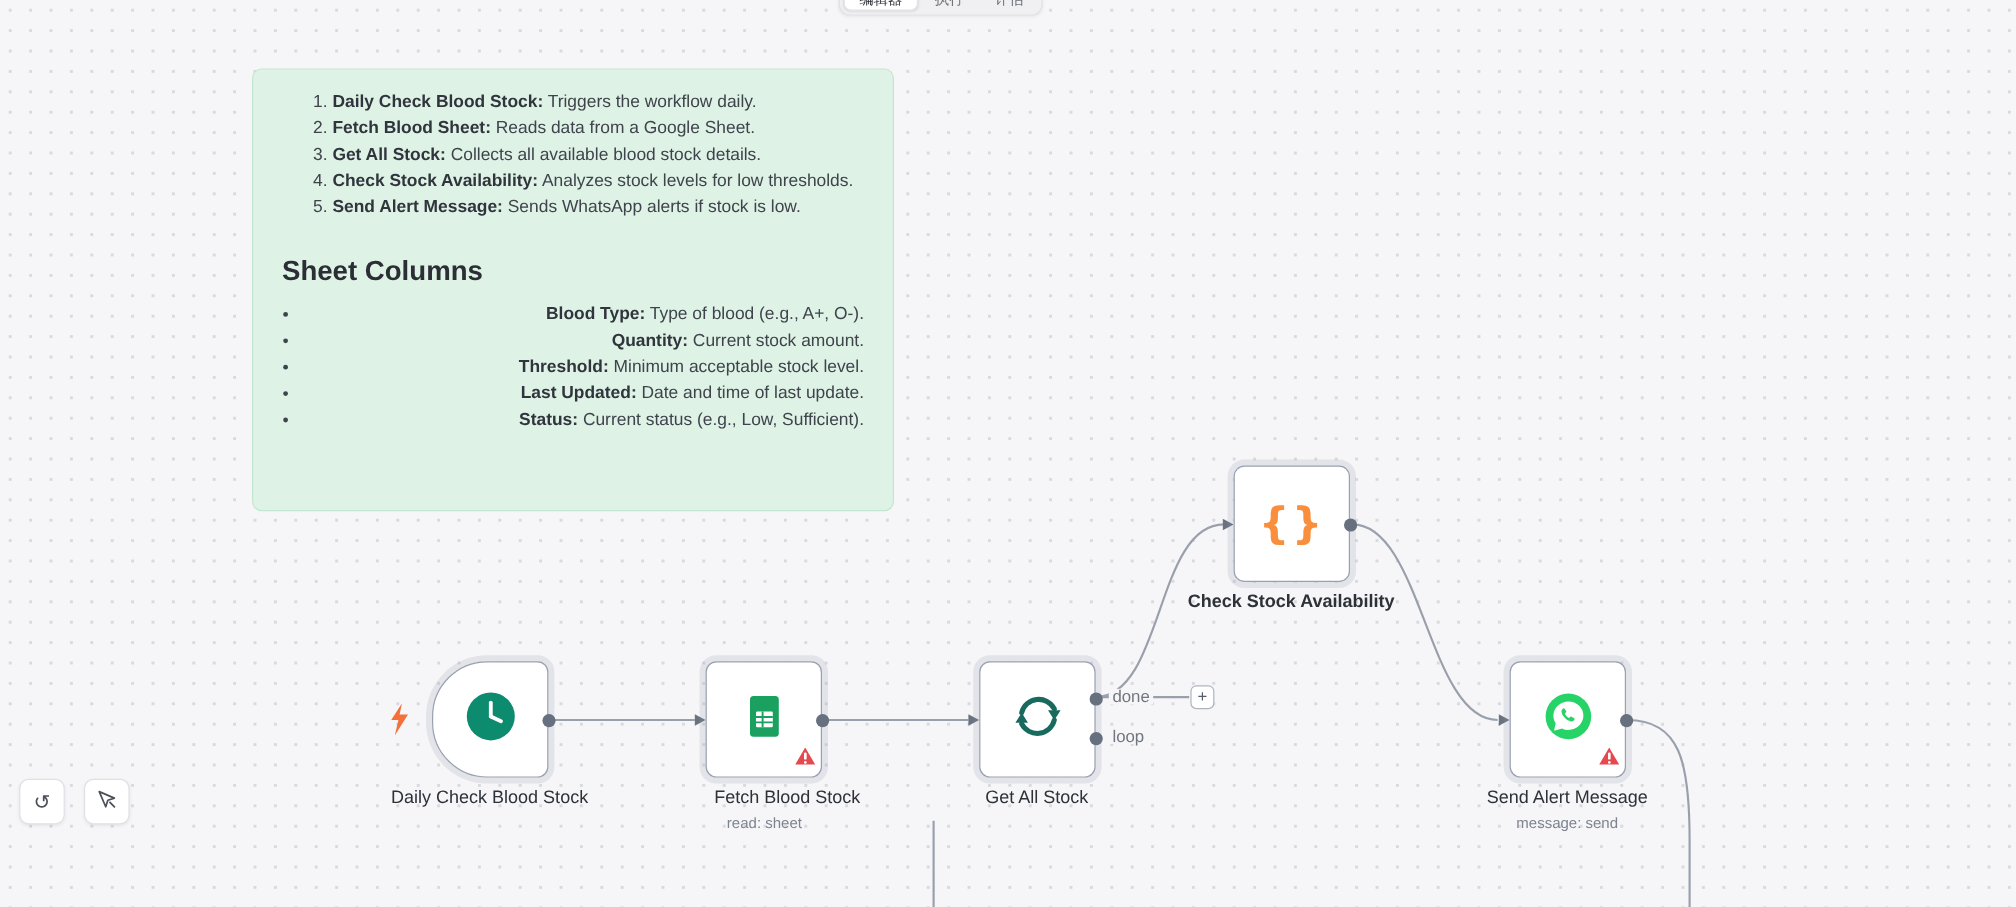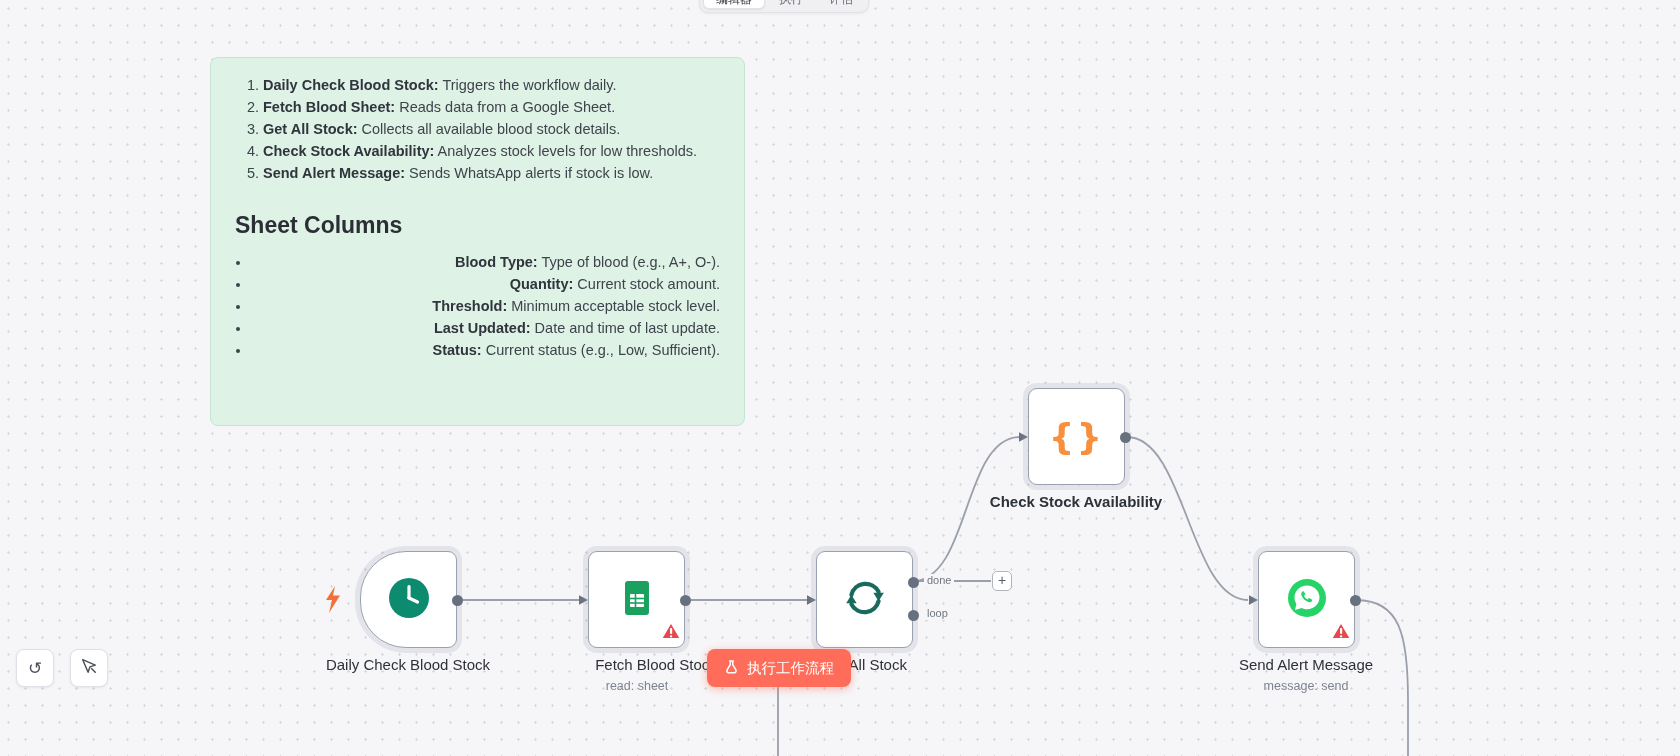--- a/index.html
+++ b/index.html
@@ -26,21 +26,21 @@
                 box-shadow: 0 1px 2px rgba(0,0,0,.08); }
 
   
   .sticky {
     position: absolute; left: 210px; top: 57px; width: 535px; height: 369px; z-index: 2;
     background: #def2e6; border: 1px solid #c2e6d1; border-radius: 8px;
     padding: 16px 24px; color: #3f434c;
   }
   .sticky h1 { font-size: 23px; font-weight: 700; color: #2b2e35; margin: 2px 0 12px 0; }
   .sticky h1.second { margin-top: 28px; }
-  .sticky ol { margin-left: 28px; }
+  .sticky ol { margin-left: 42px; }
   .sticky ul { margin-left: 16px; text-align: right; }
   .sticky li { font-size: 14.5px; line-height: 22px; }
   .sticky li b { color: #30343c; }
 
   
   svg.wires { position: absolute; left: 0; top: 0; z-index: 1; }
   .wire { fill: none; stroke: #9aa0ab; stroke-width: 1.8px; }
   .arrow { fill: #6a7280; }
 
   
@@ -63,21 +63,21 @@
   .node-sub {
     position: absolute; z-index: 3; transform: translateX(-50%);
     font-size: 12.5px; color: #7d8390; white-space: nowrap; text-align: center;
   }
   .warn-badge { position: absolute; right: 2px; bottom: 2px; }
   .code-glyph { font-size: 36px; font-weight: 700; color: #f98e3c;
                 letter-spacing: 2px; font-family: "DejaVu Sans", sans-serif; }
   .bolt { position: absolute; left: 323px; top: 586px; z-index: 3; }
 
   .port-label {
-    position: absolute; z-index: 4; font-size: 11px; color: #71767f;
+    position: absolute; z-index: 4; font-size: 14px; color: #71767f;
     background: #f6f6f8; padding: 0 3px; line-height: 13px;
   }
 
   .plus-btn {
     position: absolute; left: 992px; top: 571px; width: 20px; height: 20px; z-index: 4;
     background: #fff; border: 1.5px solid #aeb4c0; border-radius: 5px;
     color: #565c66; font-size: 14px; line-height: 16px; text-align: center; cursor: pointer;
   }
 
   
@@ -226,28 +226,20 @@
       <svg width="22" height="20" viewBox="0 0 22 20">
         <path d="M11 1 L21 18 H1 Z" fill="#e5484d" stroke="#fff" stroke-width="2" stroke-linejoin="round"></path>
         <rect x="10" y="7" width="2.2" height="6" rx="1" fill="#fff"></rect>
         <rect x="10" y="14.2" width="2.2" height="2.2" rx="1" fill="#fff"></rect>
       </svg>
     </span>
   </div>
   <div class="node-label" style="left:1306px; top:656px;">Send Alert Message</div>
   <div class="node-sub" style="left:1306px; top:679px;">message: send</div>
 
-  <button class="exec-btn">
-    <span>
-      <svg width="15" height="15" viewBox="0 0 24 24" fill="none" stroke="#ffffff" stroke-width="2.4" stroke-linecap="round" stroke-linejoin="round">
-        <path d="M9 3h6M10 3v6l-5 8.5A3 3 0 0 0 7.6 22h8.8a3 3 0 0 0 2.6-4.5L14 9V3"></path>
-      </svg>
-    </span>
-    <span>执行工作流程</span>
-  </button>
 
   <div class="ctl-btn ctl-undo">
     <span>↺</span>
   </div>
   <div class="ctl-btn ctl-tidy">
     <span>
       <svg width="18" height="18" viewBox="0 0 20 20" fill="none" stroke="#4a4f58" stroke-width="1.6" stroke-linejoin="round">
         <path d="M3 3 L9 17 L11 11 L17 9 Z"></path>
         <path d="M12.5 12.5 L17.5 17.5"></path>
       </svg>

